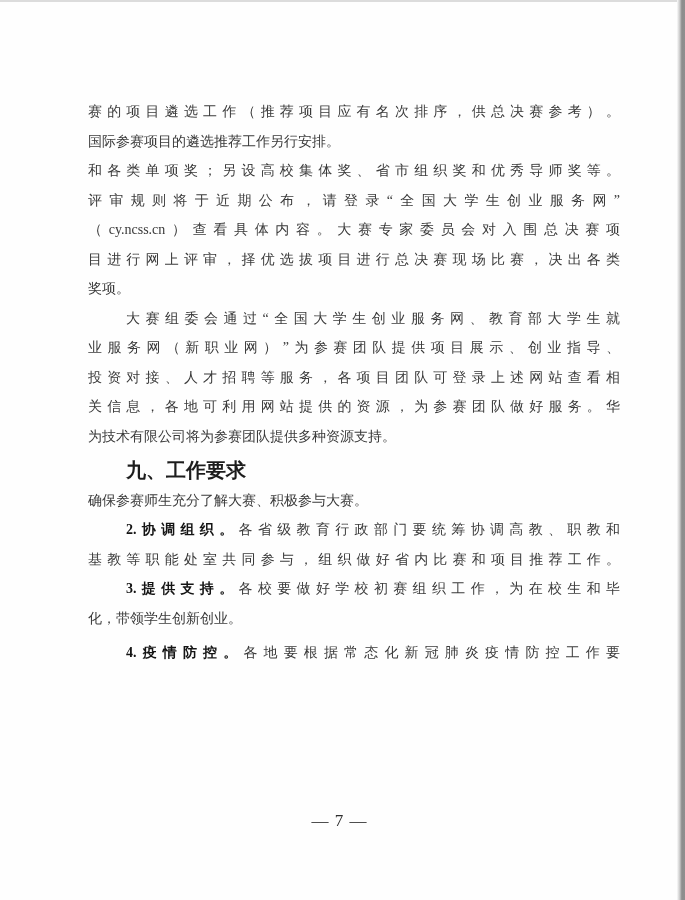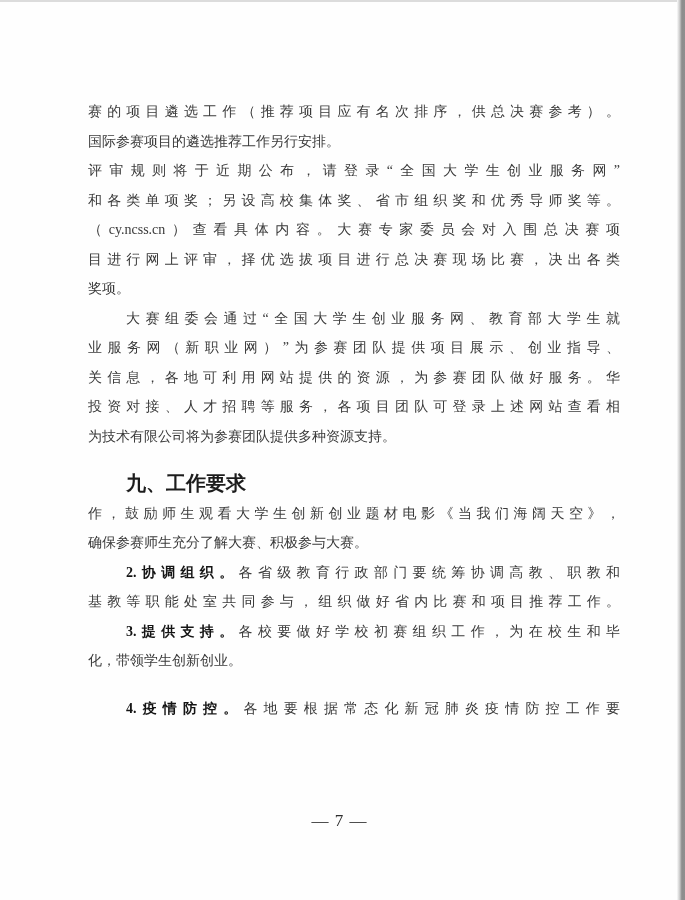--- a/index.html
+++ b/index.html
@@ -27,21 +27,21 @@
     line-height: 29.5px;
     color: #3a3a3a;
     white-space: normal;
   }
   .full {
     text-align: justify;
     text-align-last: justify;
     text-justify: inter-character;
   }
   .indent { text-indent: 38px; }
-  .sec-gap { margin-top: 18px; }
+  .sec-gap { margin-top: 5px; }
   .lead { font-weight: bold; color: #141414; }
   .heading {
     font-family: "Liberation Sans", "DejaVu Sans", sans-serif;
     font-size: 20px;
     font-weight: bold;
     color: #1c1c1c;
   }
   .page-number {
     position: absolute;
     top: 811px;
@@ -57,32 +57,31 @@
 </head>
 <body>
 
 <div class="scan-page">
   <div class="top-edge"></div>
   <div class="right-edge"></div>
 
   <div class="content">
     <div class="line full">赛的项目遴选工作（推荐项目应有名次排序，供总决赛参考）。</div>
     <div class="line">国际参赛项目的遴选推荐工作另行安排。</div>
+    <div class="line full">和各类单项奖；另设高校集体奖、省市组织奖和优秀导师奖等。</div>
     <div class="line full">评审规则将于近期公布，请登录“全国大学生创业服务网”</div>
-    <div class="line full">和各类单项奖；另设高校集体奖、省市组织奖和优秀导师奖等。</div>
     <div class="line full">（cy.ncss.cn）查看具体内容。大赛专家委员会对入围总决赛项</div>
     <div class="line full">目进行网上评审，择优选拔项目进行总决赛现场比赛，决出各类</div>
     <div class="line">奖项。</div>
     <div class="line full indent">大赛组委会通过“全国大学生创业服务网、教育部大学生就</div>
     <div class="line full">业服务网（新职业网）”为参赛团队提供项目展示、创业指导、</div>
+    <div class="line full">投资对接、人才招聘等服务，各项目团队可登录上述网站查看相</div>
     <div class="line full">关信息，各地可利用网站提供的资源，为参赛团队做好服务。华</div>
-    <div class="line full">投资对接、人才招聘等服务，各项目团队可登录上述网站查看相</div>
     <div class="line">为技术有限公司将为参赛团队提供多种资源支持。</div>
     <div class="line heading indent sec-gap">九、工作要求</div>
-    <div class="line full">作，鼓励师生观看大学生创新创业题材电影《当我们海阔天空》，</div>
     <div class="line">确保参赛师生充分了解大赛、积极参与大赛。</div>
     <div class="line full indent"><span class="lead">2.协调组织。</span><span>各省级教育行政部门要统筹协调高教、职教和</span></div>
     <div class="line full">基教等职能处室共同参与，组织做好省内比赛和项目推荐工作。</div>
     <div class="line full indent"><span class="lead">3.提供支持。</span><span>各校要做好学校初赛组织工作，为在校生和毕</span></div>
     <div class="line">化，带领学生创新创业。</div>
     <div class="line full indent sec-gap"><span class="lead">4.疫情防控。</span><span>各地要根据常态化新冠肺炎疫情防控工作要</span></div>
   </div>
 
   <div class="page-number">— 7 —</div>
 </div>

